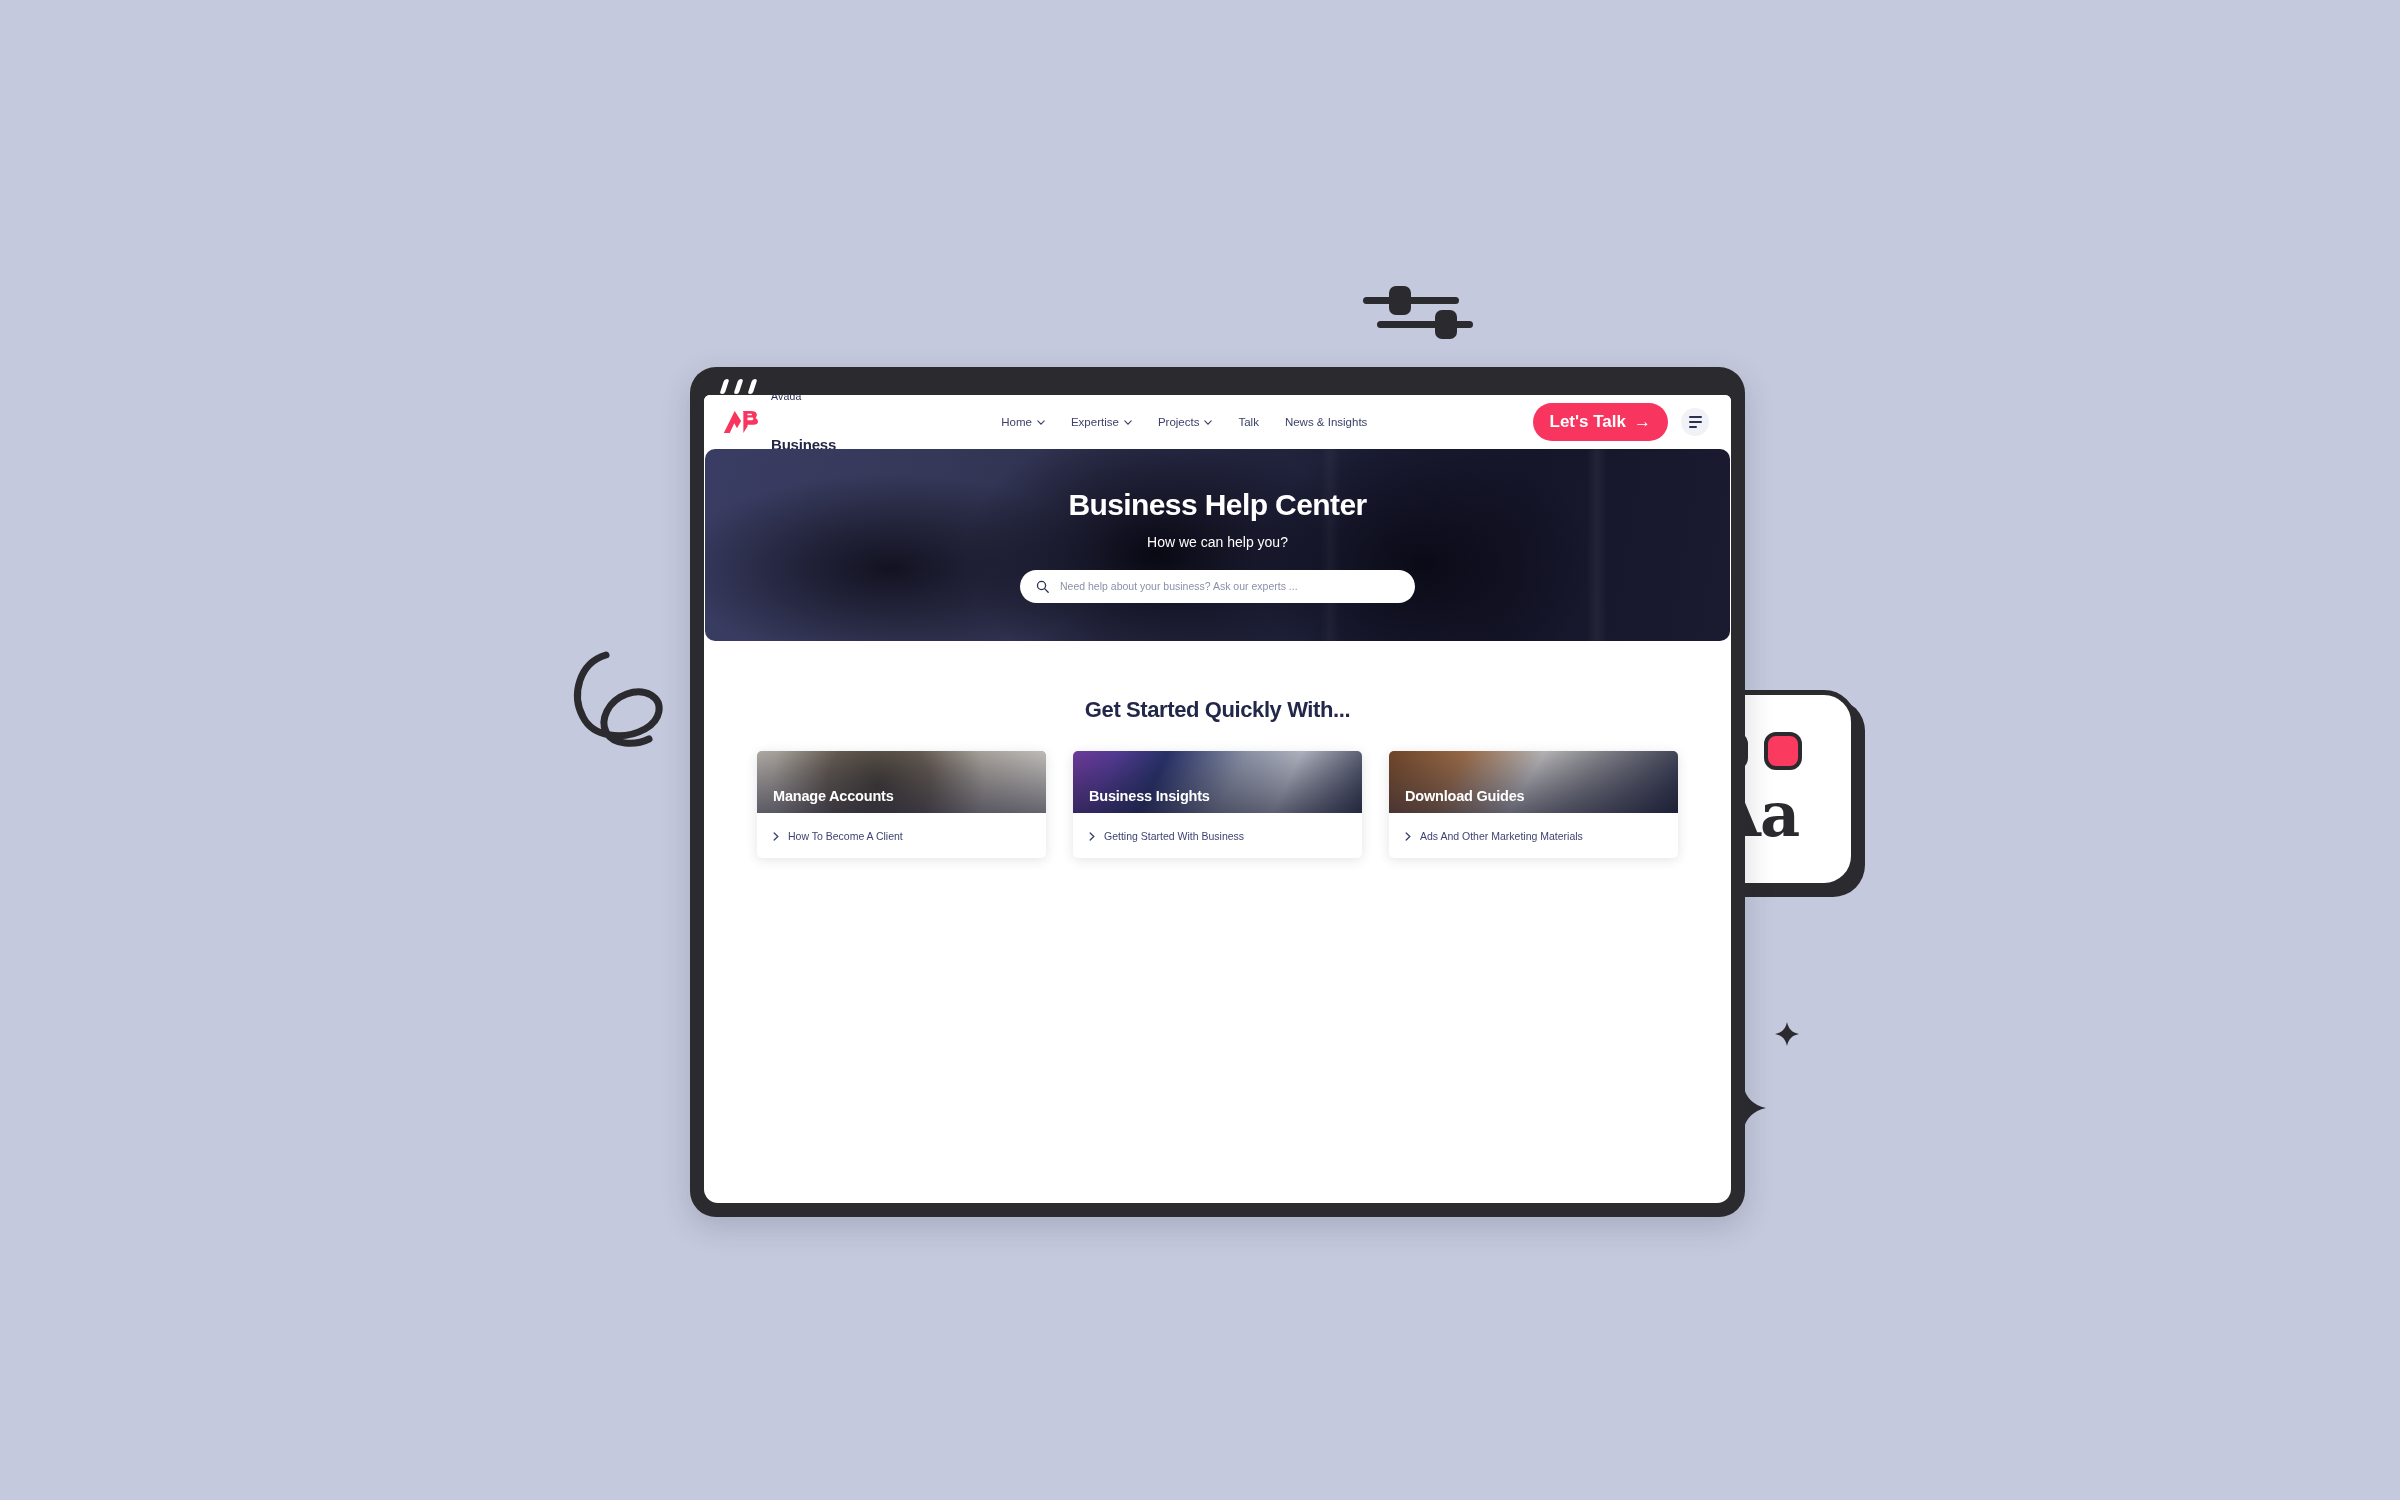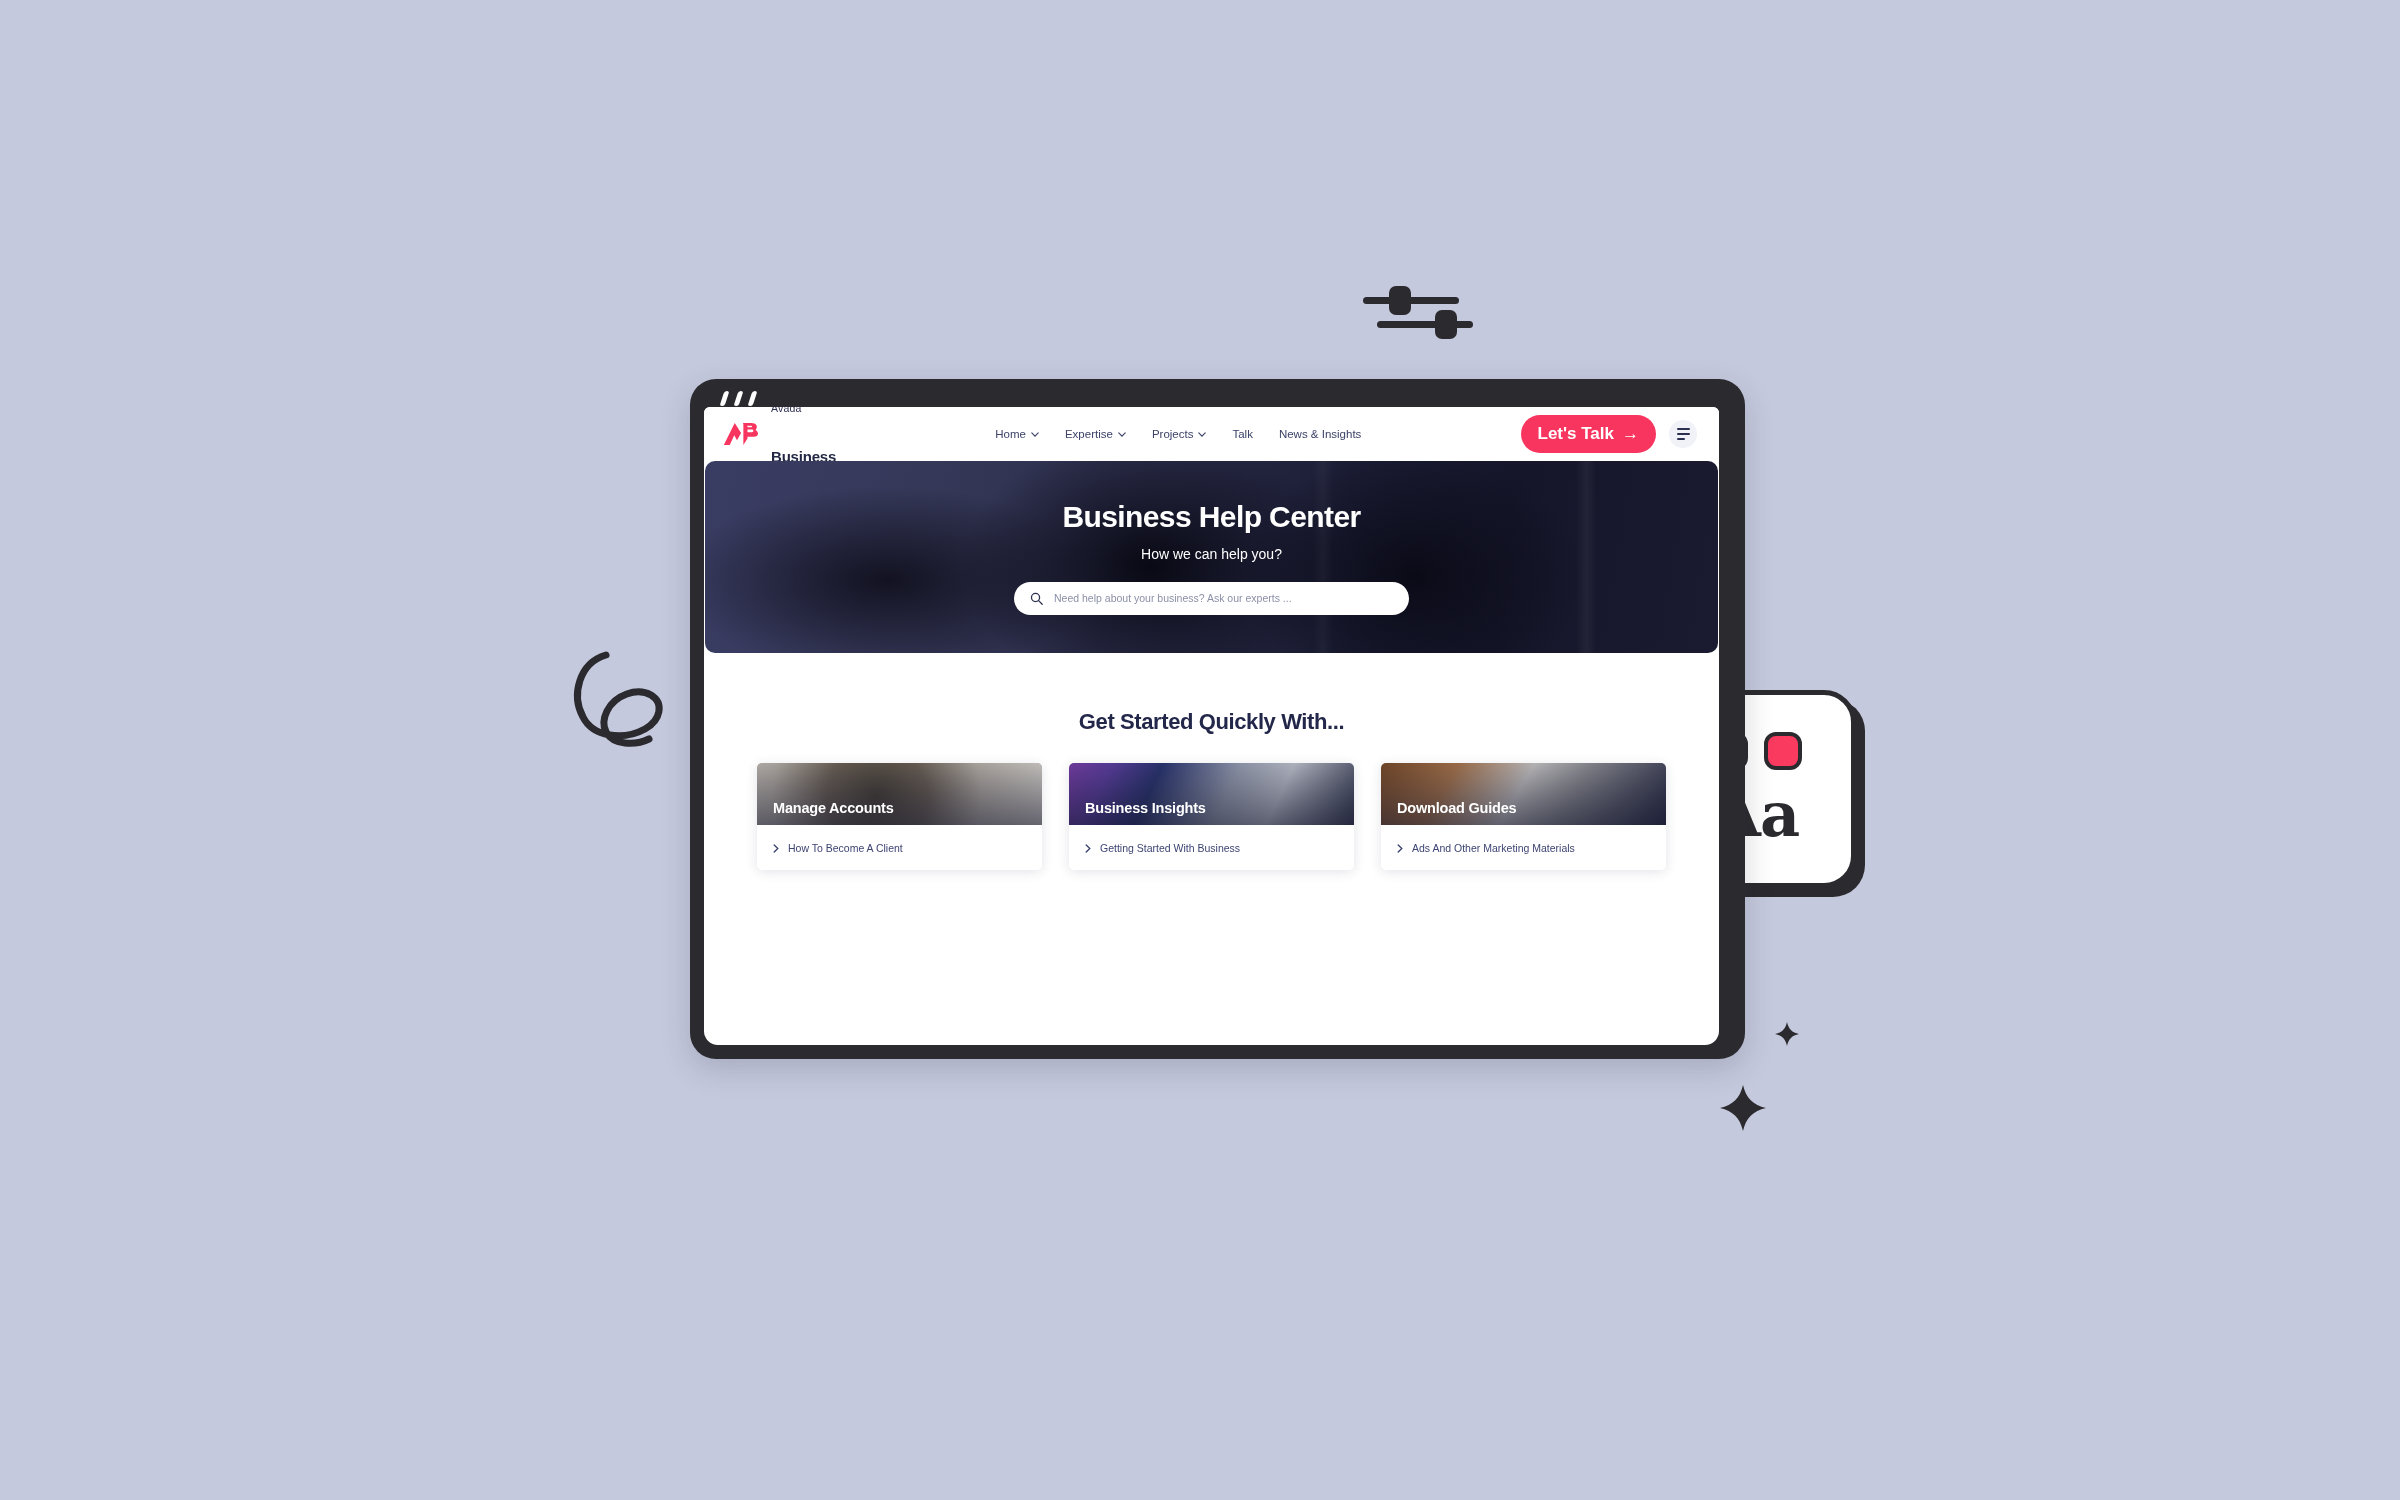--- a/index.html
+++ b/index.html
@@ -41,25 +41,25 @@
     font-weight: 700;
     font-size: 62px;
     line-height: 1;
     color: #2b2a2e;
     letter-spacing: -1px;
   }
 
   
   #browser {
     position: absolute;
-    left: 690px; top: 379px;
-    width: 1055px; height: 680px;
+    left: 690px; top: 367px;
+    width: 1055px; height: 850px;
     background: #2b2a2e;
     border-radius: 26px 26px 26px 26px;
-    padding: 28px 26px 14px 14px;
+    padding: 28px 14px 14px 14px;
     box-shadow: 0 10px 30px rgba(40,40,60,0.18);
   }
   #titlebar-dots {
     position: absolute;
     left: 32px; top: 12px;
     display: flex; gap: 9px;
   }
   #titlebar-dots i {
     display: block;
     width: 5px; height: 15px;

